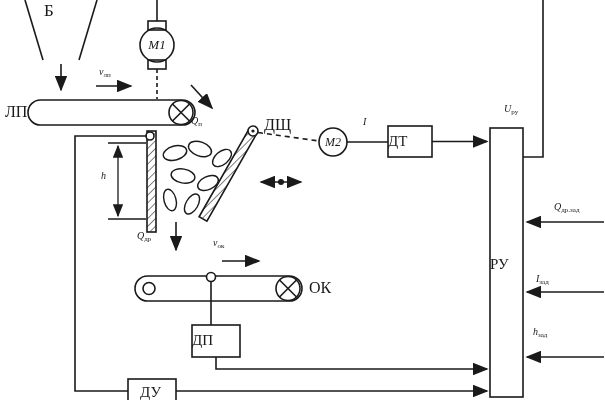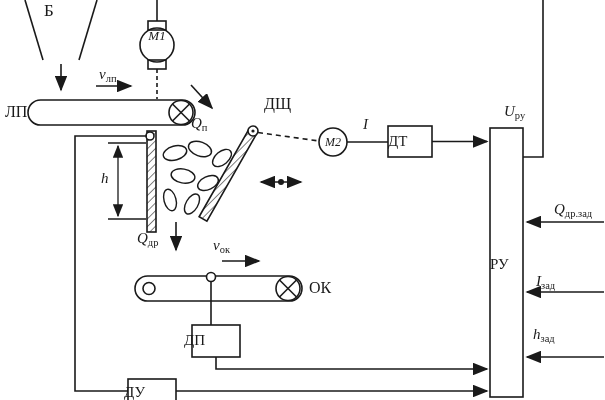--- a/index.html
+++ b/index.html
@@ -3,21 +3,21 @@
 <meta charset="utf-8">
 <style>
   *{margin:0;padding:0;box-sizing:border-box}
   html,body{background:#ffffff}
   .canvas{
     position:relative;width:605px;height:400px;background:#ffffff;overflow:hidden;
     font-family:"Liberation Serif",serif;color:#1a1a1a;
   }
   .canvas svg{position:absolute;left:0;top:0}
   .lbl{position:absolute;white-space:nowrap;font-size:16px;line-height:1.1}
-  .sig{font-size:15px}
+  .sig{font-size:10px}
   .it{font-style:italic}
   .sub{font-size:0.7em;position:relative;top:0.28em}
   .box-lbl{position:absolute;text-align:left;font-size:15px;line-height:1.1}
   .circ-lbl{position:absolute;text-align:center;font-style:italic;font-size:13px;line-height:1.1}
 </style>
 </head>
 <body>
 
 <div class="canvas">
 
@@ -119,28 +119,28 @@
       <g>
         <line x1="604" y1="222" x2="527" y2="222" marker-end="url(#arr)"></line>
         <line x1="604" y1="292" x2="527" y2="292" marker-end="url(#arr)"></line>
         <line x1="604" y1="357" x2="527" y2="357" marker-end="url(#arr)"></line>
       </g>
     </g>
   </svg>
 
   <div class="lbl" style="left:44px;top:2px;font-size:17px">Б</div>
   <div class="lbl" style="left:5px;top:103px">ЛП</div>
-  <div class="circ-lbl" style="left:140px;top:29px;width:34px">М1</div>
-  <div class="lbl" style="left:264px;top:95px">ДЩ</div>
+  <div class="circ-lbl" style="left:140px;top:38px;width:34px">М1</div>
+  <div class="lbl" style="left:264px;top:116px">ДЩ</div>
   <div class="circ-lbl" style="left:319px;top:136px;width:28px;font-size:12px">М2</div>
   <div class="box-lbl" style="left:388px;top:133px;width:44px">ДТ</div>
   <div class="box-lbl" style="left:490px;top:256px;width:33px">РУ</div>
   <div class="lbl" style="left:309px;top:279px">ОК</div>
-  <div class="box-lbl" style="left:184px;top:332px;width:60px">ДП</div>
-  <div class="box-lbl" style="left:124px;top:384px;width:48px">ДУ</div>
+  <div class="box-lbl" style="left:192px;top:332px;width:60px">ДП</div>
+  <div class="box-lbl" style="left:140px;top:384px;width:48px">ДУ</div>
 
   <div class="lbl sig" style="left:99px;top:66px">
     <span class="it">v</span><span class="sub">лп</span>
   </div>
   <div class="lbl sig" style="left:191px;top:115px">
     <span class="it">Q</span><span class="sub">п</span>
   </div>
   <div class="lbl sig" style="left:101px;top:170px">
     <span class="it">h</span><span class="sub"></span>
   </div>

